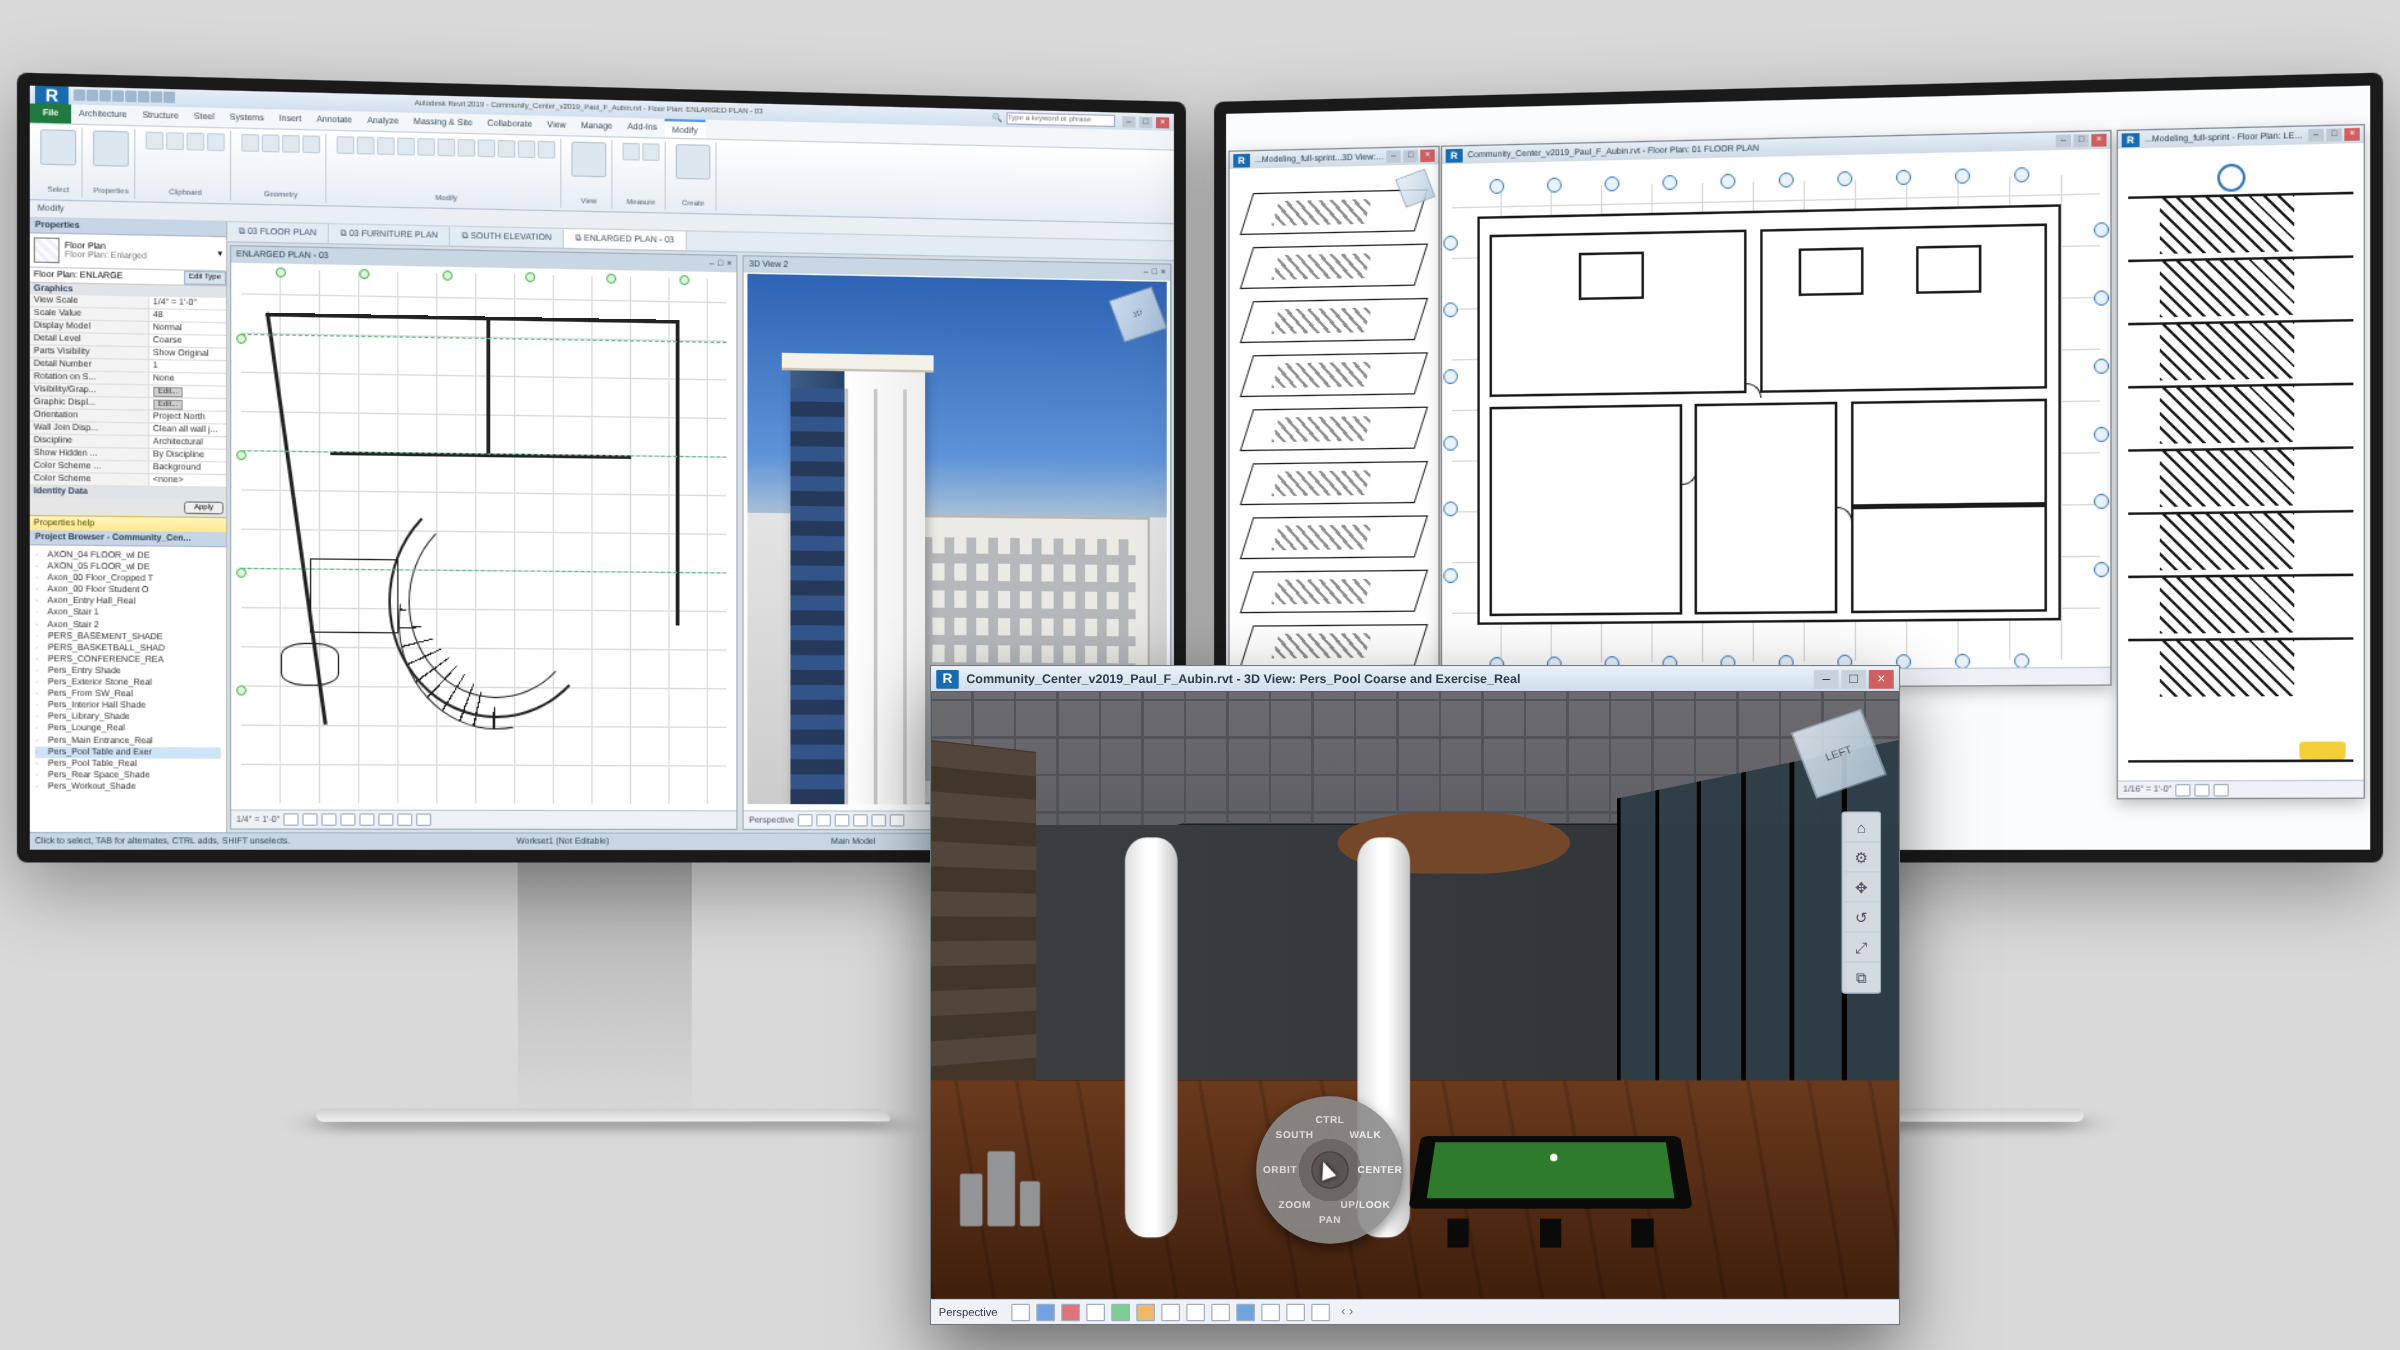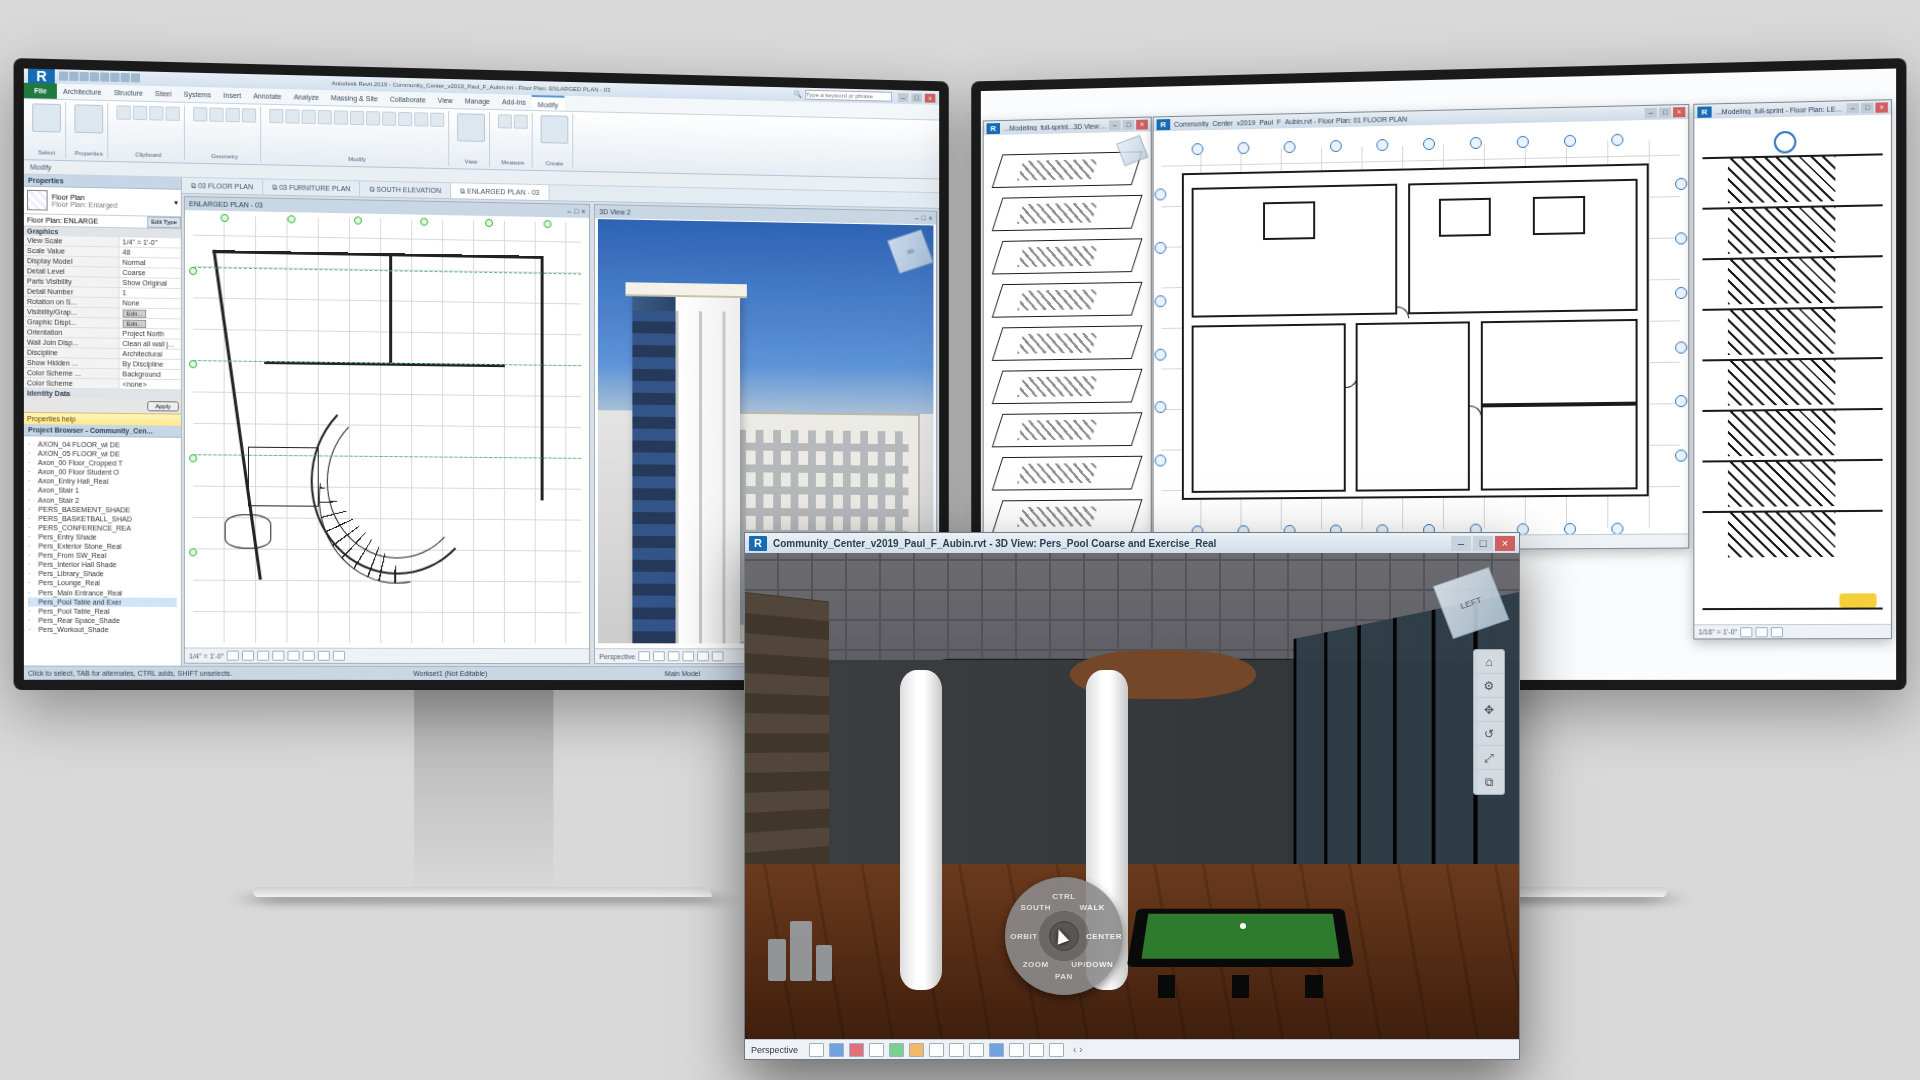--- a/index.html
+++ b/index.html
@@ -757,21 +757,21 @@
         <div>↺</div>
         <div>⤢</div>
         <div>⧉</div>
       </div>
     <div class="steerwheel">
       <div class="ctr"></div>
       <div id="wheel-segs">
           <div class="seg" style="transform: rotate(-90deg) translate(40px) rotate(90deg) translate(-50%, -50%);">CTRL</div>
           <div class="seg" style="transform: rotate(-45deg) translate(40px) rotate(45deg) translate(-50%, -50%);">WALK</div>
           <div class="seg" style="transform: rotate(0deg) translate(40px) rotate(0deg) translate(-50%, -50%);">CENTER</div>
-          <div class="seg" style="transform: rotate(45deg) translate(40px) rotate(-45deg) translate(-50%, -50%);">UP/DOWN</div>
+          <div class="seg" style="transform: rotate(45deg) translate(40px) rotate(-45deg) translate(-50%, -50%);">UP/LOOK</div>
           <div class="seg" style="transform: rotate(90deg) translate(40px) rotate(-90deg) translate(-50%, -50%);">PAN</div>
           <div class="seg" style="transform: rotate(135deg) translate(40px) rotate(-135deg) translate(-50%, -50%);">ZOOM</div>
           <div class="seg" style="transform: rotate(180deg) translate(40px) rotate(-180deg) translate(-50%, -50%);">ORBIT</div>
           <div class="seg" style="transform: rotate(225deg) translate(40px) rotate(-225deg) translate(-50%, -50%);">SOUTH</div>
         </div>
     </div>
     <div class="cursor-arrow"></div>
   </div>
   <div class="fore-vcb">
     <span class="label">Perspective</span>

